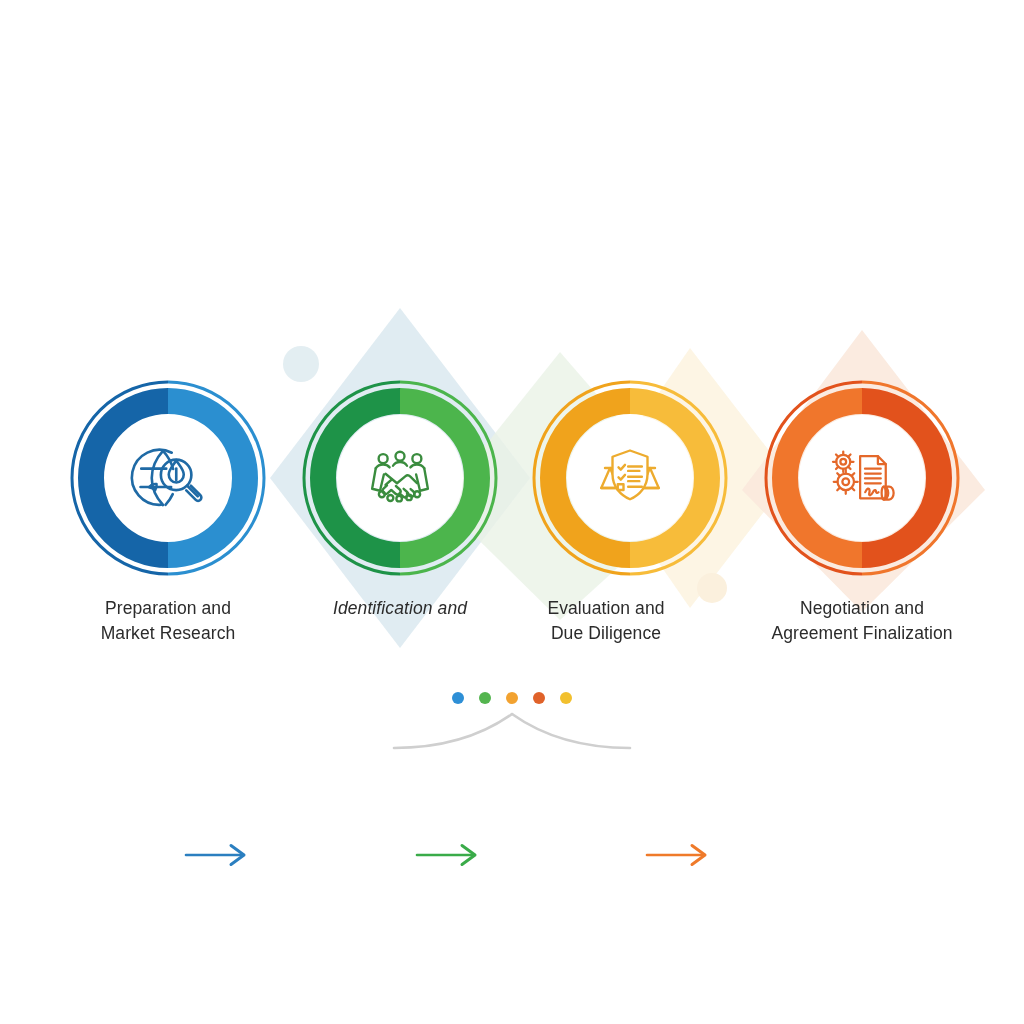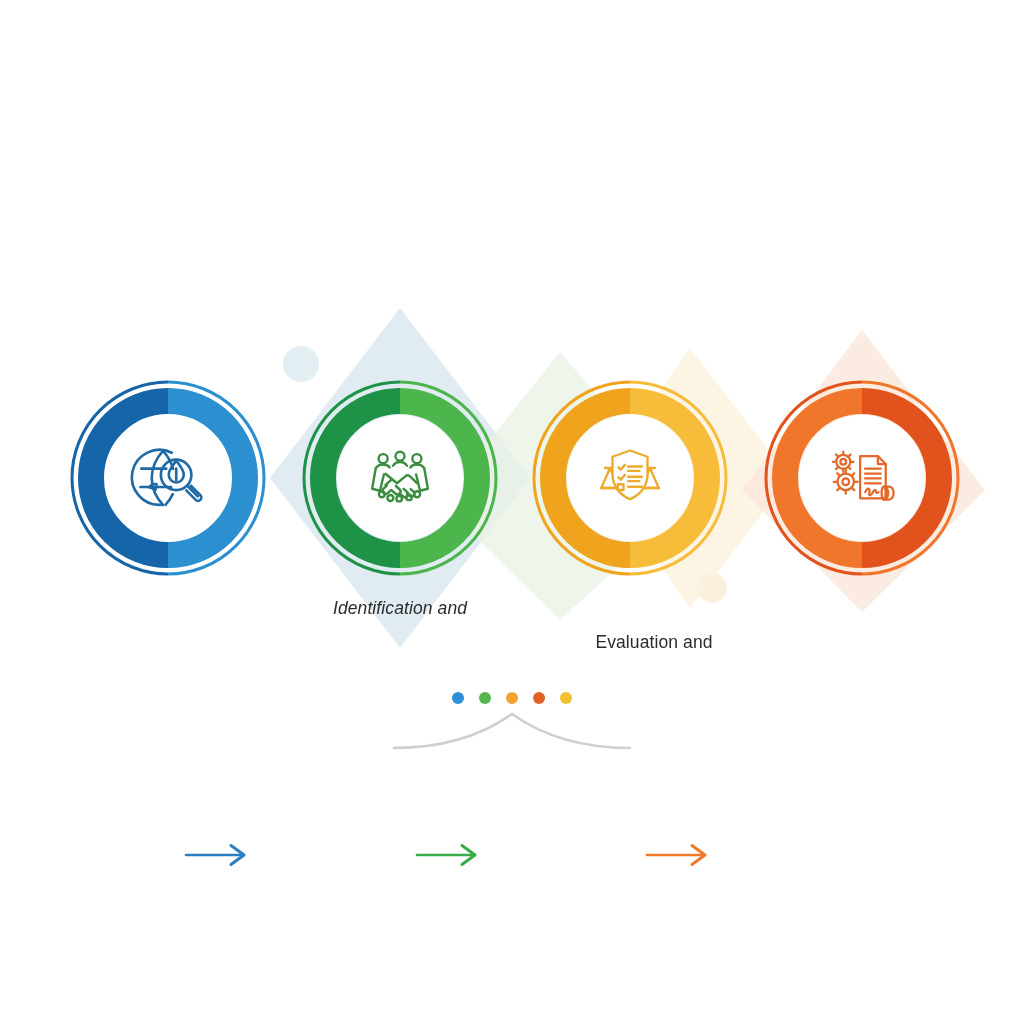--- a/index.html
+++ b/index.html
@@ -306,25 +306,34 @@
       <path d="M2 15h56" stroke="#3aab49" stroke-width="2.6" fill="none" stroke-linecap="round"></path>
       <path d="M47 5.5L60 15 47 24.5" stroke="#3aab49" stroke-width="3" fill="none" stroke-linecap="round" stroke-linejoin="round"></path>
     </svg>
     <svg class="arrow" style="left:645px;" viewBox="0 0 76 30" width="76" height="30">
       <path d="M2 15h56" stroke="#ef7a2a" stroke-width="2.6" fill="none" stroke-linecap="round"></path>
       <path d="M47 5.5L60 15 47 24.5" stroke="#ef7a2a" stroke-width="3" fill="none" stroke-linecap="round" stroke-linejoin="round"></path>
     </svg>
   </div>
 
   <div id="labels-row">
+    <div class="step-label" style="left:38px;">
+      <span class="l1">Preparation and</span>
+      <span class="l2">Market Research</span>
+    </div>
     <div class="step-label" style="left:270px;font-style:italic;">
       <span class="l1">Identification and</span>
     </div>
-    <div class="step-label" style="left:524px;margin-top:34px;">
+    <div class="step-label" style="left:476px;">
       <span class="l1">Evaluation and</span>
+      <span class="l2">Due Diligence</span>
+    </div>
+    <div class="step-label" style="left:732px;">
+      <span class="l1">Negotiation and</span>
+      <span class="l2">Agreement Finalization</span>
     </div>
   </div>
 
   <div id="footer-dots">
     <span class="fdot" style="background:#2e8fd6;"></span>
     <span class="fdot" style="background:#54b54f;"></span>
     <span class="fdot" style="background:#f2a230;"></span>
     <span class="fdot" style="background:#e0622a;"></span>
     <span class="fdot" style="background:#f2c02e;"></span>
   </div>

